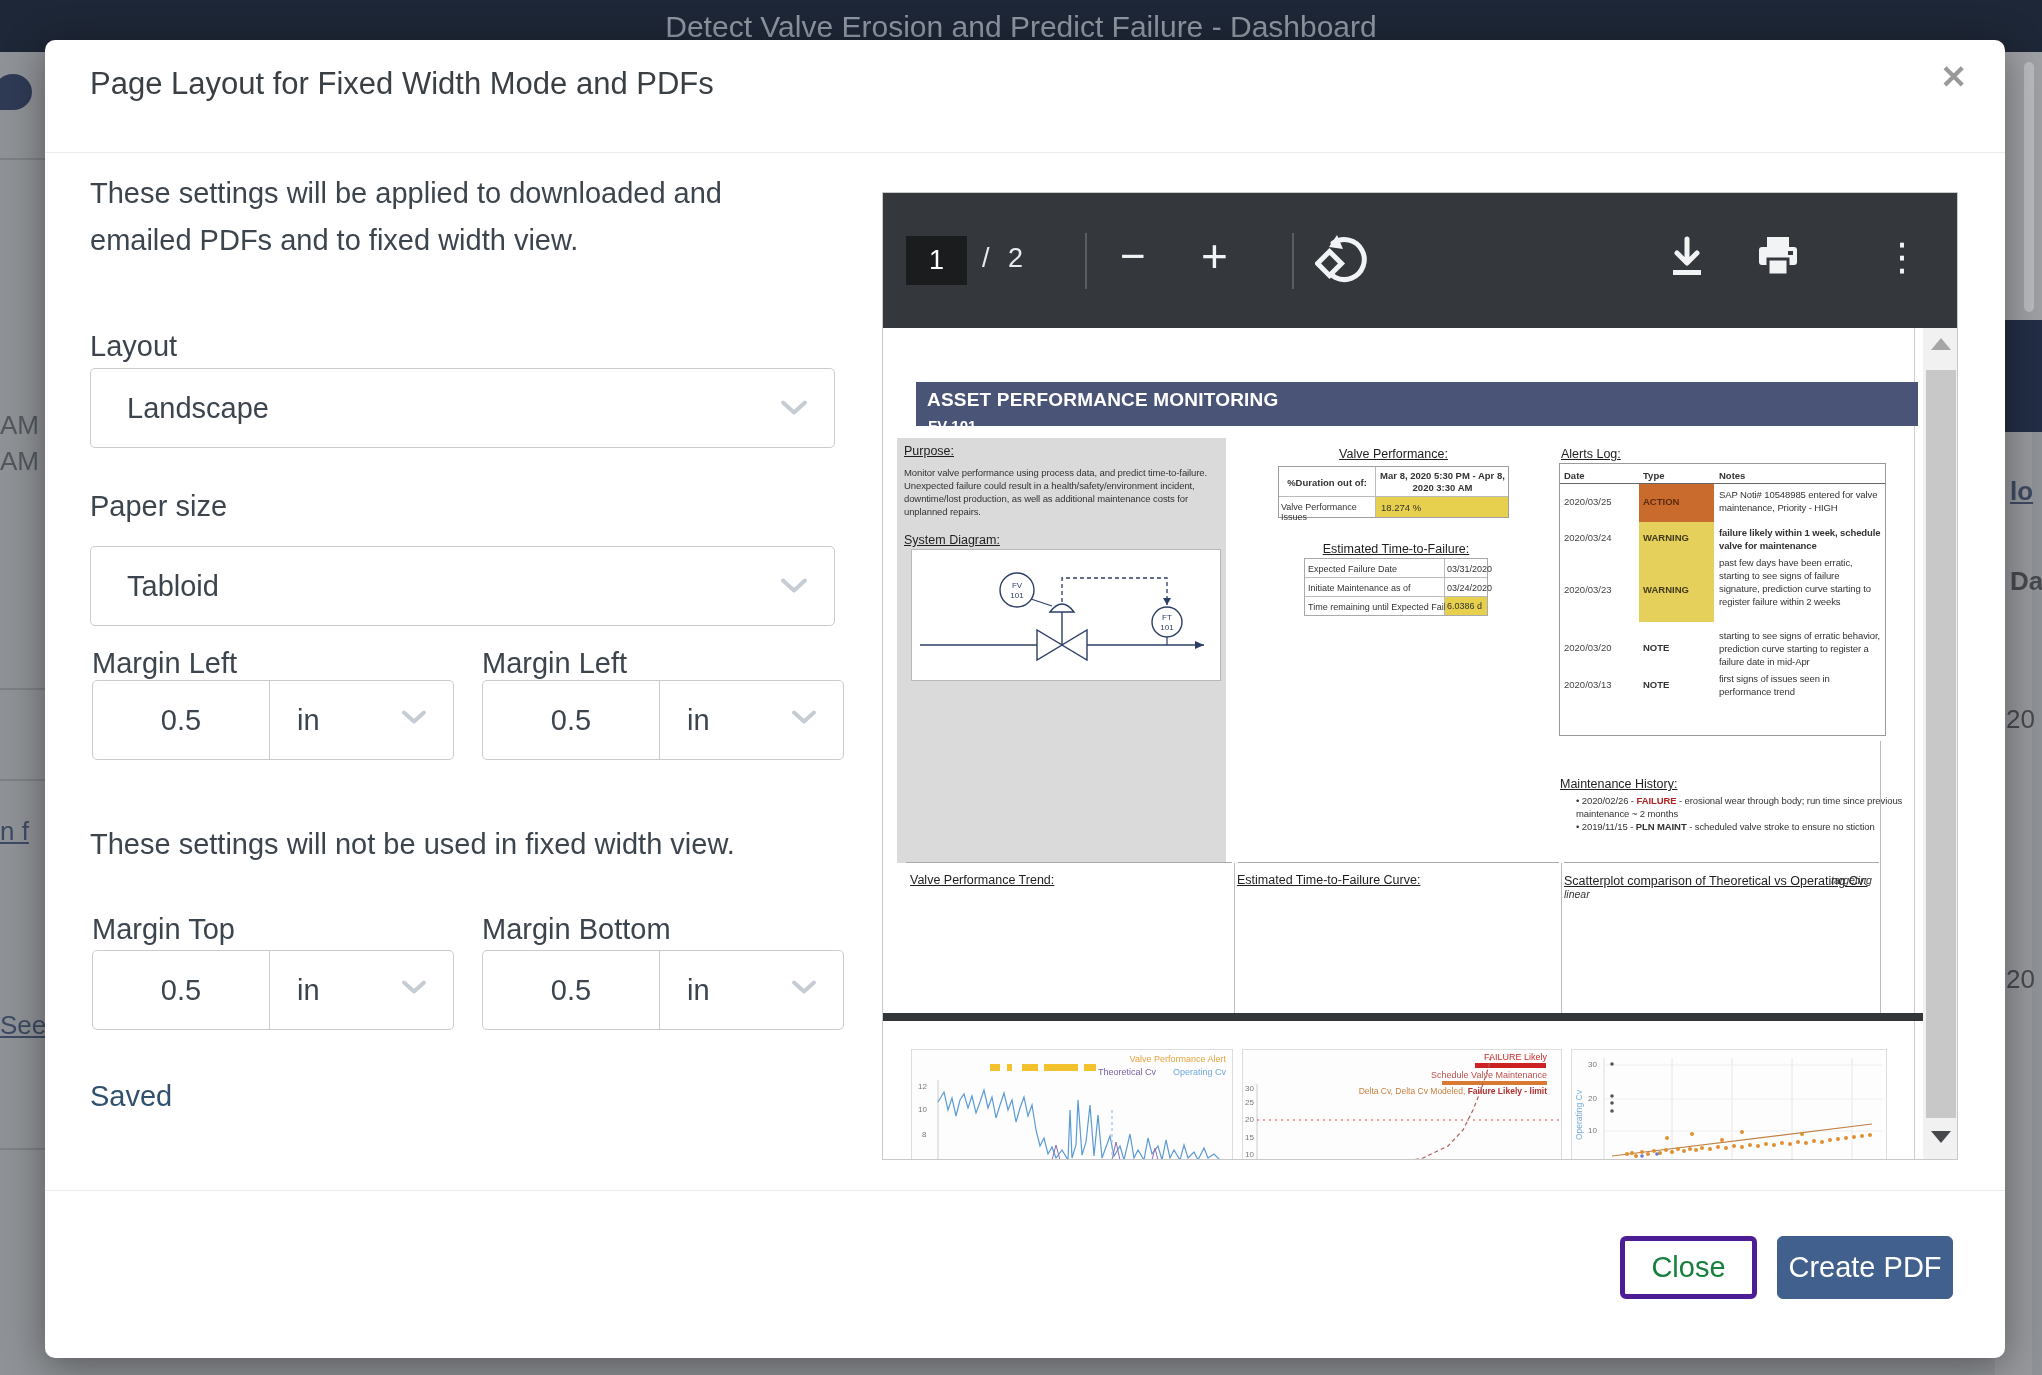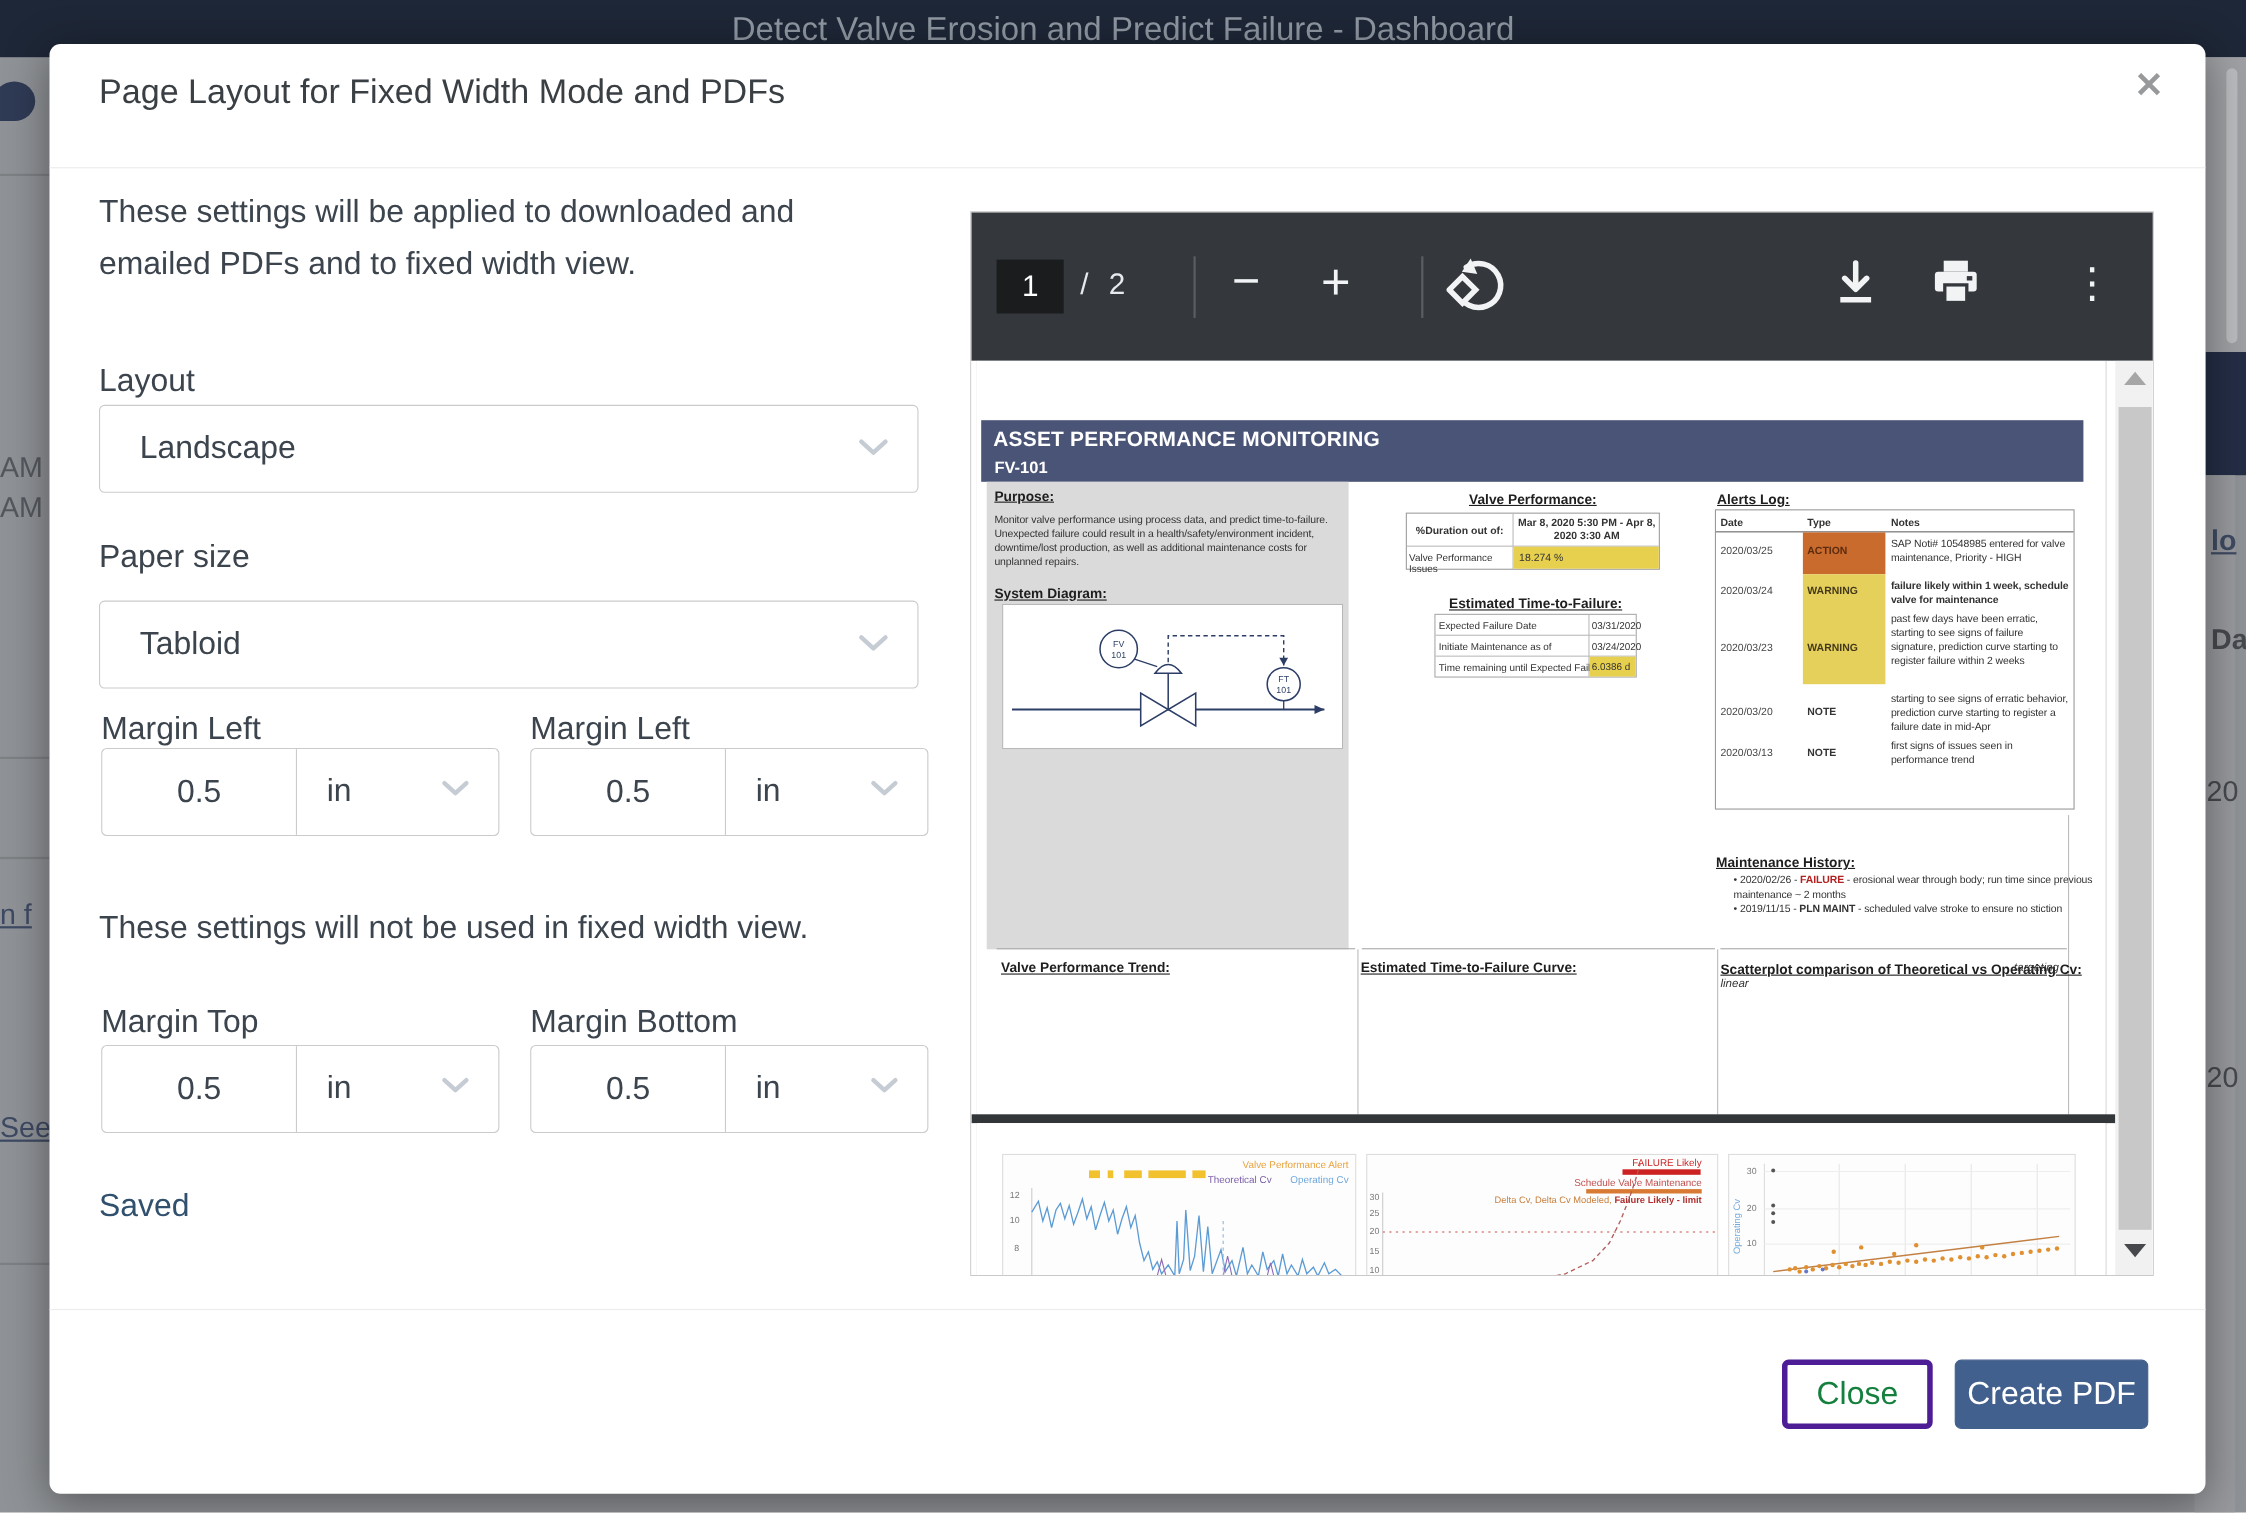--- a/index.html
+++ b/index.html
@@ -13,21 +13,21 @@
   .selbox { position:absolute; background:#fff; border:1px solid #CBCBCB; border-radius:5px; font-size:29px; color:#3C444D; }
   .selbox .val { position:absolute; left:36px; top:50%; transform:translateY(-50%); }
   .chev { position:absolute; right:26px; top:50%; transform:translateY(-50%); }
   .mgroup { position:absolute; background:#fff; border:1px solid #CBCBCB; border-radius:5px; width:362px; height:80px; }
   .mgroup input { position:absolute; left:0; top:0; width:176px; height:78px; border:none; outline:none; text-align:center; font-size:29px; color:#3C444D; font-family:inherit; background:transparent; }
   .mgroup .mdiv { position:absolute; left:176px; top:0; width:1px; height:78px; background:#CBCBCB; }
   .mgroup .unit { position:absolute; left:204px; top:50%; transform:translateY(-50%); font-size:29px; color:#3C444D; }
   .btn { position:absolute; font-family:inherit; font-size:29px; border-radius:6px; cursor:pointer; }
   .tico { position:absolute; color:#F1F3F4; }
   .tsep { position:absolute; width:2px; height:56px; background:#5A5E63; top:40px; }
-  .r-h { position:absolute; font-weight:bold; text-decoration:underline; color:#1E1E1E; font-size:12.5px; white-space:nowrap; }
+  .r-h { position:absolute; font-weight:normal; text-decoration:underline; color:#1E1E1E; font-size:12.5px; white-space:nowrap; }
   .r-t { font-size:9.5px; color:#333; line-height:13px; letter-spacing:-0.1px; }
   .cell { position:absolute; font-size:9.5px; color:#333; }
   .ytick { position:absolute; font-size:8px; color:#777; }
   .pborder { position:absolute; width:1px; background:#CFCFCF; top:0; height:833px; }
 </style>
 </head>
 <body>
 
 <div class="abs" style="left:0;top:0;width:2042px;height:52px;background:#1E2737;overflow:hidden;">
   <div style="position:absolute;left:0;top:10px;width:100%;text-align:center;font-size:30px;color:#8F97A2;">Detect Valve Erosion and Predict Failure - Dashboard</div>
@@ -159,21 +159,21 @@
       </span>
       <span class="tico" style="left:1000px;top:42px;font-size:38px;cursor:pointer;">⋮</span>
     </div>
 
     <div class="abs" style="left:0;top:135px;width:1076px;height:833px;background:#fff;overflow:hidden;">
       <div class="pborder" style="left:5px;"></div>
       <div class="pborder" style="left:1031px;"></div>
 
       <div class="abs" style="left:5px;top:0;width:1026px;height:685px;background:#fff;">
 
-        <div class="abs" style="left:4px;top:54px;width:1002px;height:56px;background:#4A5477;">
+        <div class="abs" style="left:28px;top:54px;width:1002px;height:44px;background:#4A5477;">
           <div class="abs" style="left:11px;top:7px;color:#fff;font-weight:bold;font-size:19px;letter-spacing:0.2px;">ASSET PERFORMANCE MONITORING</div>
           <div class="abs" style="left:12px;top:35px;color:#fff;font-weight:bold;font-size:15px;">FV-101</div>
         </div>
 
         <div class="abs" style="left:9px;top:110px;width:329px;height:425px;background:#DADADA;"></div>
         <div class="r-h" style="left:16px;top:116px;">Purpose:</div>
         <div class="abs r-t" style="left:16px;top:138px;width:310px;">Monitor valve performance using process data, and predict time-to-failure. Unexpected failure could result in a health/safety/environment incident, downtime/lost production, as well as additional maintenance costs for unplanned repairs.</div>
         <div class="r-h" style="left:16px;top:205px;">System Diagram:</div>
 
         <div class="abs" style="left:23px;top:221px;width:310px;height:132px;background:#fff;border:1px solid #B8B8B8;">

